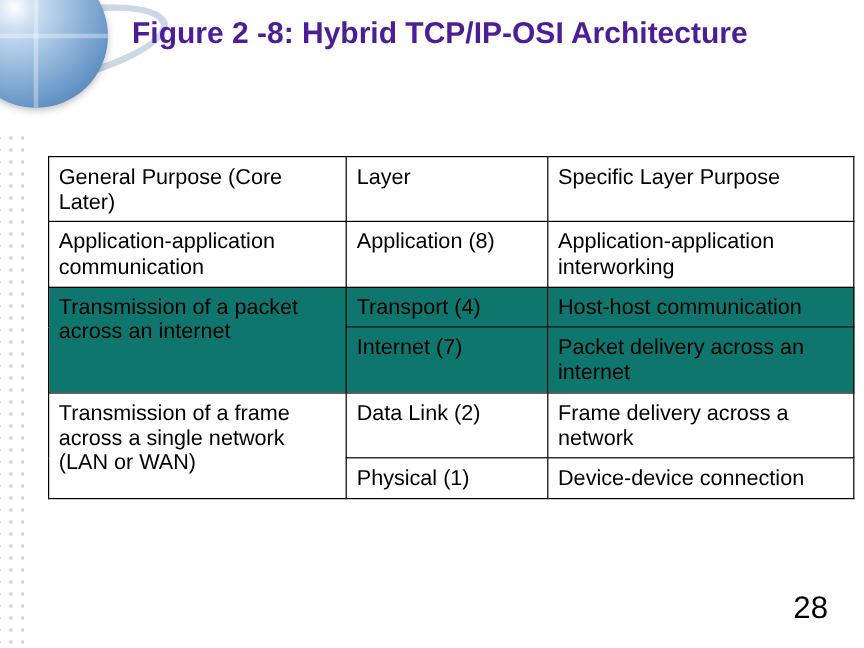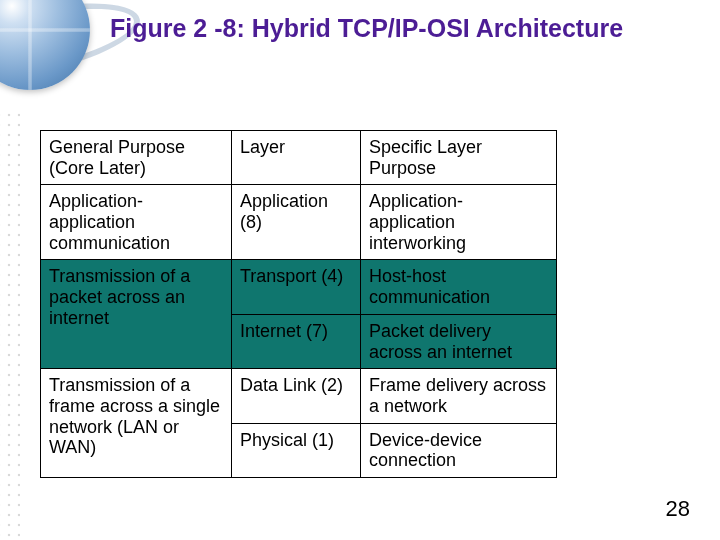--- a/index.html
+++ b/index.html
@@ -60,21 +60,21 @@
     right: 20px;
     font-size: 25px;
     font-weight: 700;
     color: #4c1d95;
     margin: 0;
   }
   .tbl-wrap {
     position: absolute;
     top: 130px;
     left: 40px;
-    width: 517px;
+    width: 672px;
   }
   table {
     border-collapse: collapse;
     width: 100%;
     table-layout: fixed;
   }
   col.c1 { width: 37%; }
   col.c2 { width: 25%; }
   col.c3 { width: 38%; }
   td {
@@ -84,21 +84,21 @@
     line-height: 1.15;
     color: #000;
     vertical-align: top;
     background: #fff;
   }
   td.hl { background: #0f766e; }
   .pagenum {
     position: absolute;
     bottom: 18px;
     right: 30px;
-    font-size: 22px;
+    font-size: 26px;
     color: #000;
   }
 </style>
 </head>
 <body>
 
 <div class="ring"></div>
 <div class="globe"></div>
 <div class="dots"></div>
 

